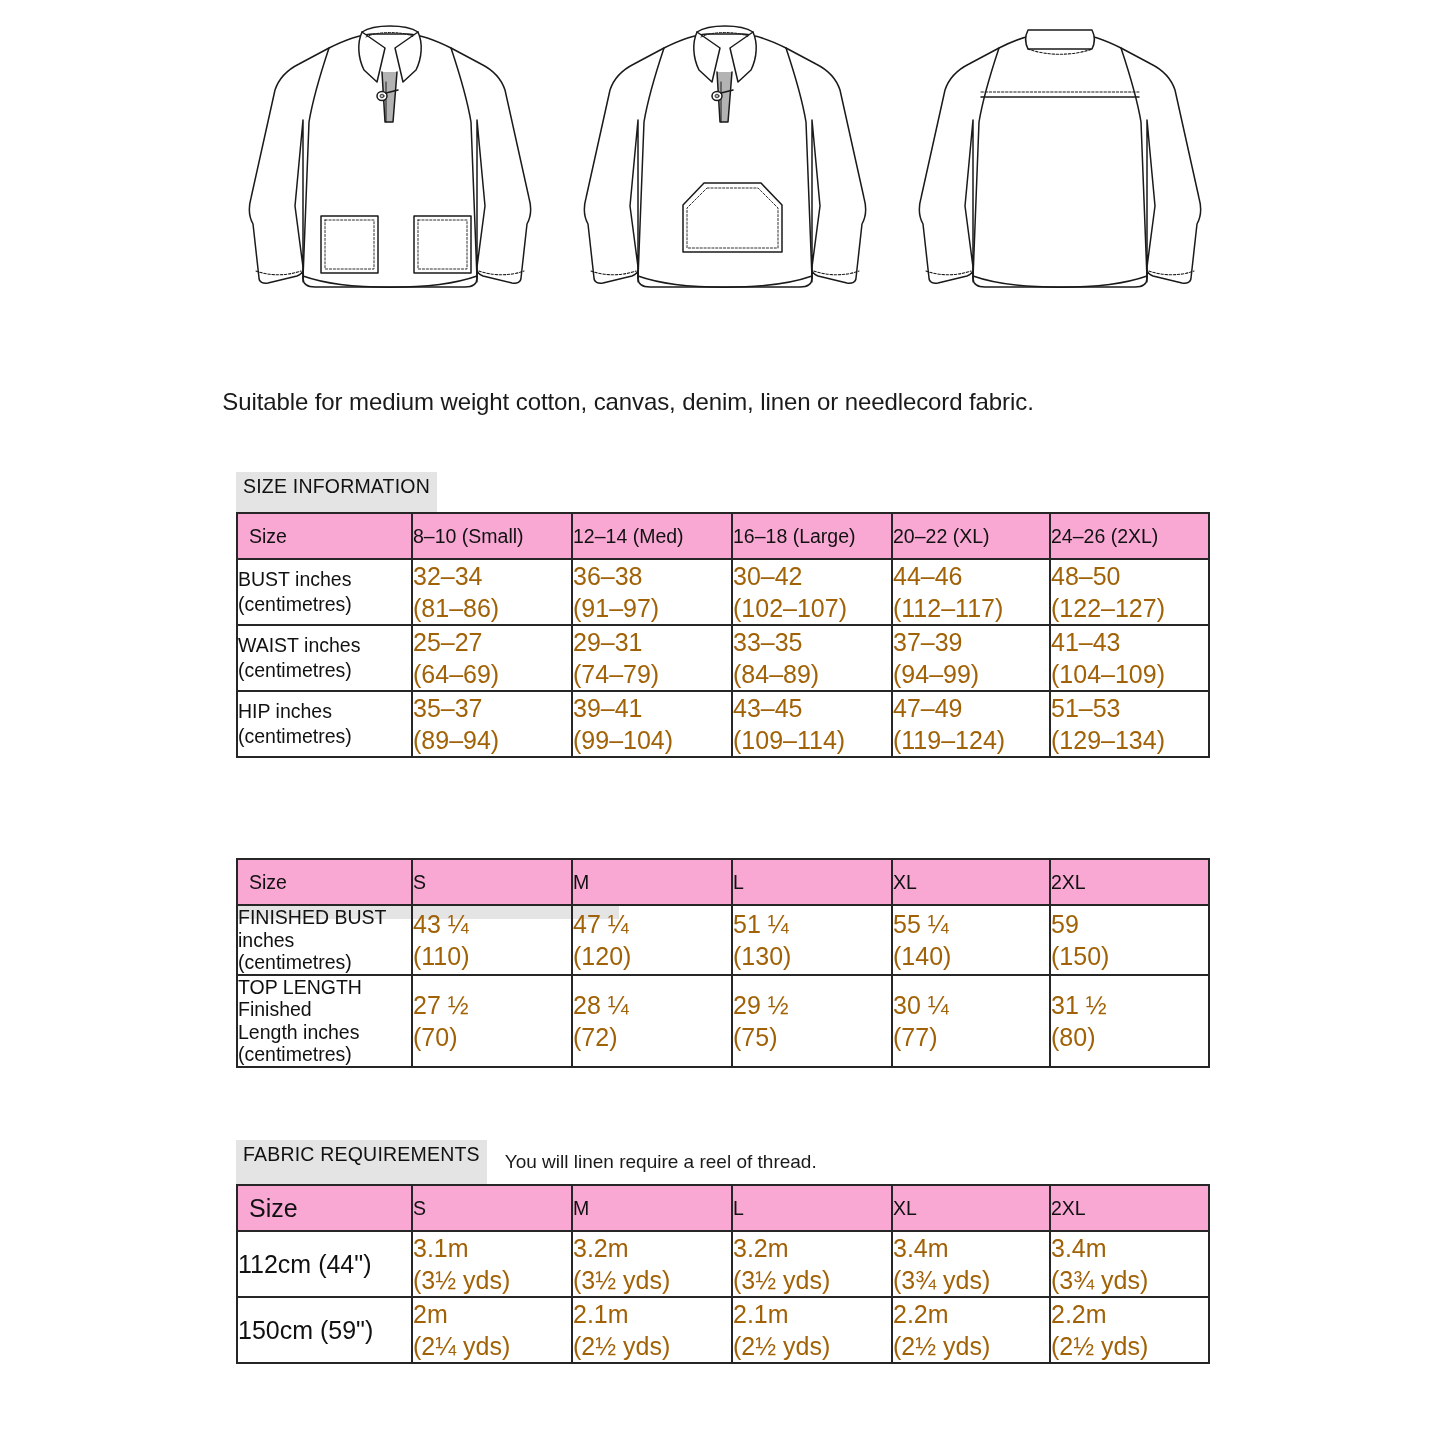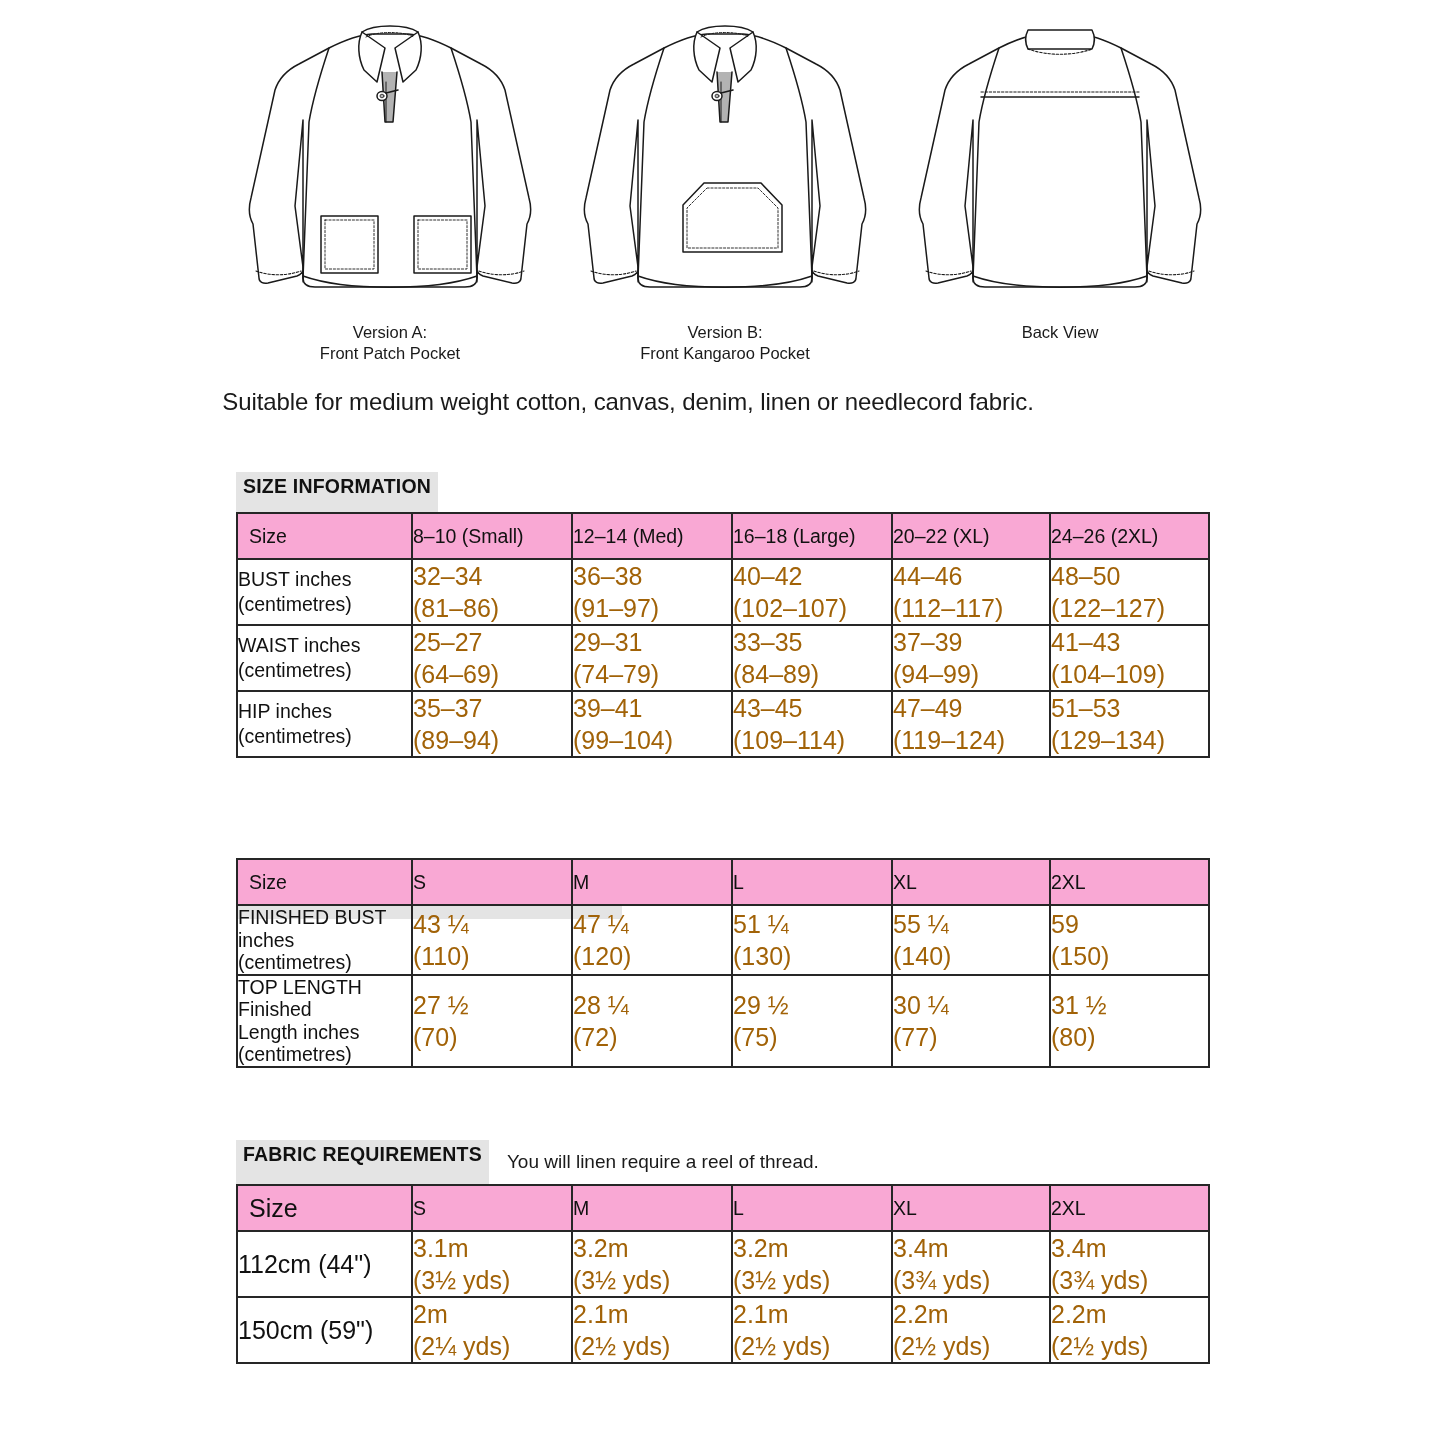--- a/index.html
+++ b/index.html
@@ -72,21 +72,21 @@
   .section-head {
     position: absolute;
     left: 236px;
     display: flex;
     align-items: center;
     gap: 18px;
   }
   .section-head .tag {
     background: #e4e4e4;
     font-size: 19.5px;
-    font-weight: bold;
+    font-weight: normal;
     letter-spacing: 0.2px;
     padding: 5px 7px 20px 7px;
     line-height: 1;
     color: #111;
   }
   .section-head .note {
     font-size: 19px;
     color: #1a1a1a;
     padding-bottom: 1px;
   }
@@ -270,34 +270,20 @@
           <path d="M133 20 C130 26 130 33 133 39 L197 39 C200 33 200 26 197 20 Z" fill="#ffffff"></path>
           <path d="M133 39 C152 46 178 46 197 39" fill="none" stroke-width="1.1" stroke-dasharray="2.4 1.7"></path>
 
           <path d="M86 87 L244 87" fill="none"></path>
           <path d="M86 82 L244 82" fill="none" stroke-width="1" stroke-dasharray="2.4 1.7"></path>
         </g>
       </svg>
     </div>
   </div>
 
-  <div id="captions">
-    <div class="caption">
-      <div>Version A:</div>
-      <div>Front Patch Pocket</div>
-    </div>
-    <div class="caption">
-      <div>Version B:</div>
-      <div>Front Kangaroo Pocket</div>
-    </div>
-    <div class="caption">
-      <div>Back View</div>
-      <div></div>
-    </div>
-  </div>
 
   <div id="suitable-line">Suitable for medium weight cotton, canvas, denim, linen or needlecord fabric.</div>
 
   <div class="section-head" id="head-size">
     <span class="tag">SIZE INFORMATION</span>
   </div>
 
   <table class="grid" id="table-size">
     <colgroup>
       <col style="width:175px">
@@ -325,21 +311,21 @@
         </td>
         <td class="val">
           <span>32–34</span>
           <span class="sub">(81–86)</span>
         </td>
         <td class="val">
           <span>36–38</span>
           <span class="sub">(91–97)</span>
         </td>
         <td class="val">
-          <span>40–42</span>
+          <span>30–42</span>
           <span class="sub">(102–107)</span>
         </td>
         <td class="val">
           <span>44–46</span>
           <span class="sub">(112–117)</span>
         </td>
         <td class="val">
           <span>48–50</span>
           <span class="sub">(122–127)</span>
         </td>

